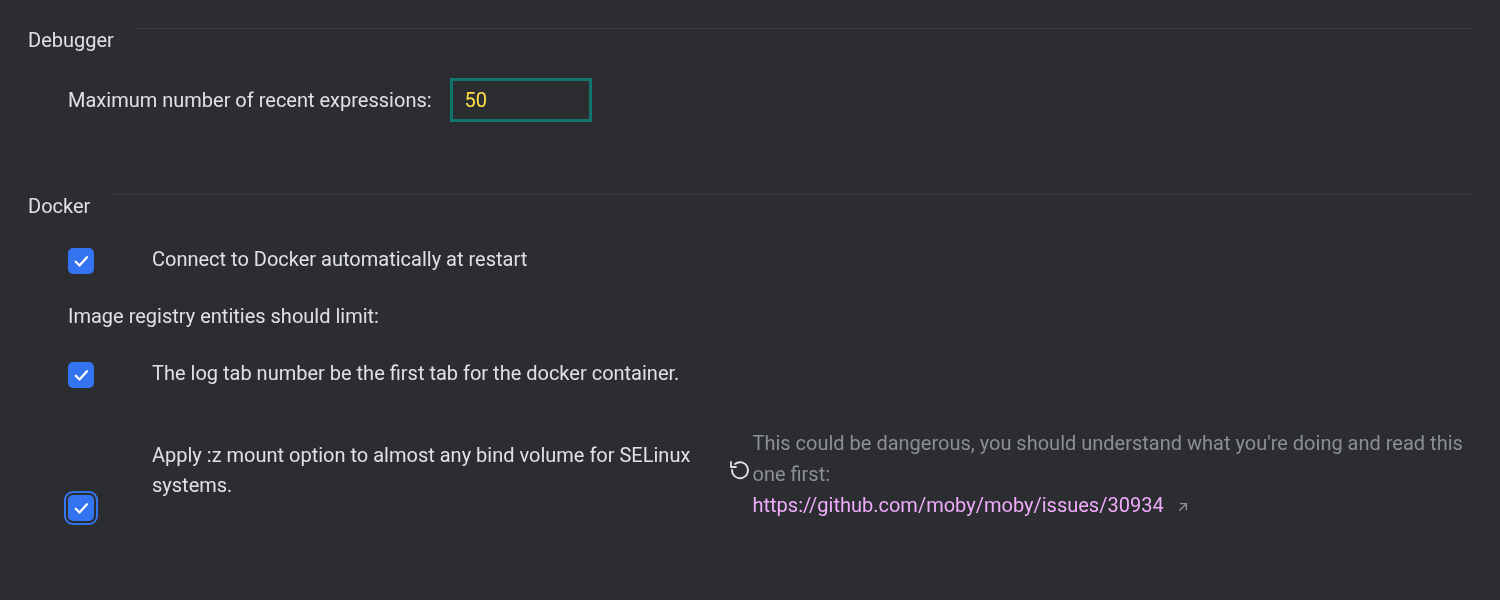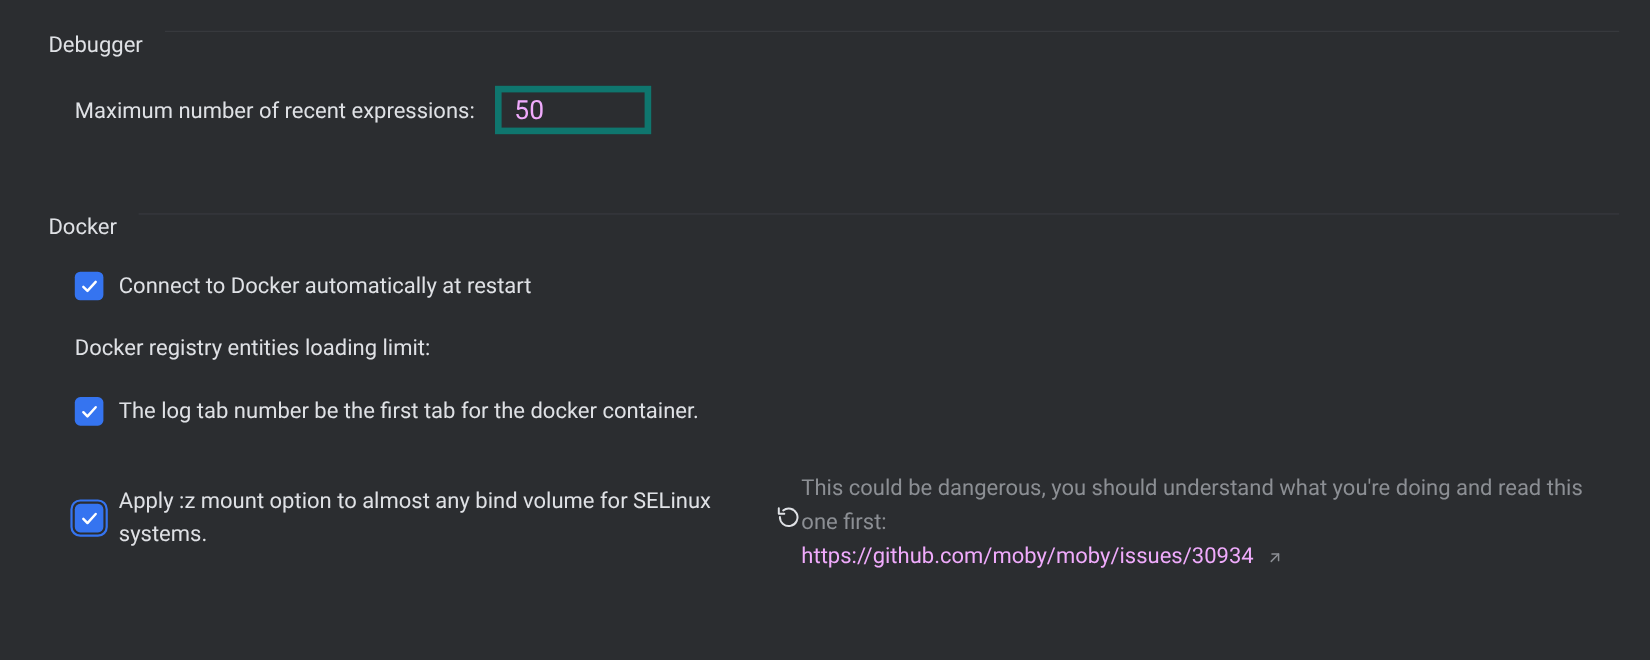--- a/index.html
+++ b/index.html
@@ -16,21 +16,21 @@
       height: 600px;
       overflow: hidden;
       padding: 0;
     }
     .section {
       margin-bottom: 44px;
     }
     .section-header {
       display: flex;
       align-items: flex-start;
-      padding: 28px 28px 0 44px;
+      padding: 28px 28px 0 28px;
       margin-bottom: 26px;
     }
     .section-title {
       color: #dfe1e5;
       font-weight: 400;
       font-size: 20px;
       white-space: nowrap;
     }
     .section-divider {
       flex: 1;
@@ -46,32 +46,33 @@
       align-items: center;
       margin-bottom: 30px;
     }
     .field-label {
       color: #dfe1e5;
       margin-right: 18px;
       text-align: center;
     }
     .text-input {
       background: #2b2d30;
-      border: 6px solid #0f766e;
-      color: #f0abfc;
-      font-size: 24px;
+      border: 3px solid #0f766e;
+      color: #fde047;
+      font-size: 20px;
       padding: 6px 12px;
       width: 142px;
       height: 44px;
       font-family: inherit;
     }
     .checkbox-row {
       display: flex;
-      align-items: center;
+      align-items: flex-end;
       margin-bottom: 30px;
+      gap: 44px;
     }
     .checkbox-row:last-child {
       margin-bottom: 0;
     }
     .checkbox {
       width: 26px;
       height: 26px;
       border-radius: 5px;
       background: #3574f0;
       display: inline-flex;
@@ -162,21 +163,21 @@
     <div class="checkbox-row">
       <span class="checkbox">
         <svg viewBox="0 0 24 24" fill="none" stroke="white" stroke-width="3" stroke-linecap="round" stroke-linejoin="round">
           <polyline points="5 13 10 18 20 7"></polyline>
         </svg>
       </span>
       <span class="checkbox-label">Connect to Docker automatically at restart</span>
     </div>
 
     <div class="field-row">
-      <span class="field-label">Docker registry entities loading limit:</span>
+      <span class="field-label">Image registry entities should limit:</span>
     </div>
 
     <div class="checkbox-row">
       <span class="checkbox">
         <svg viewBox="0 0 24 24" fill="none" stroke="white" stroke-width="3" stroke-linecap="round" stroke-linejoin="round">
           <polyline points="5 13 10 18 20 7"></polyline>
         </svg>
       </span>
       <span class="checkbox-label">The log tab number be the first tab for the docker container.</span>
     </div>

